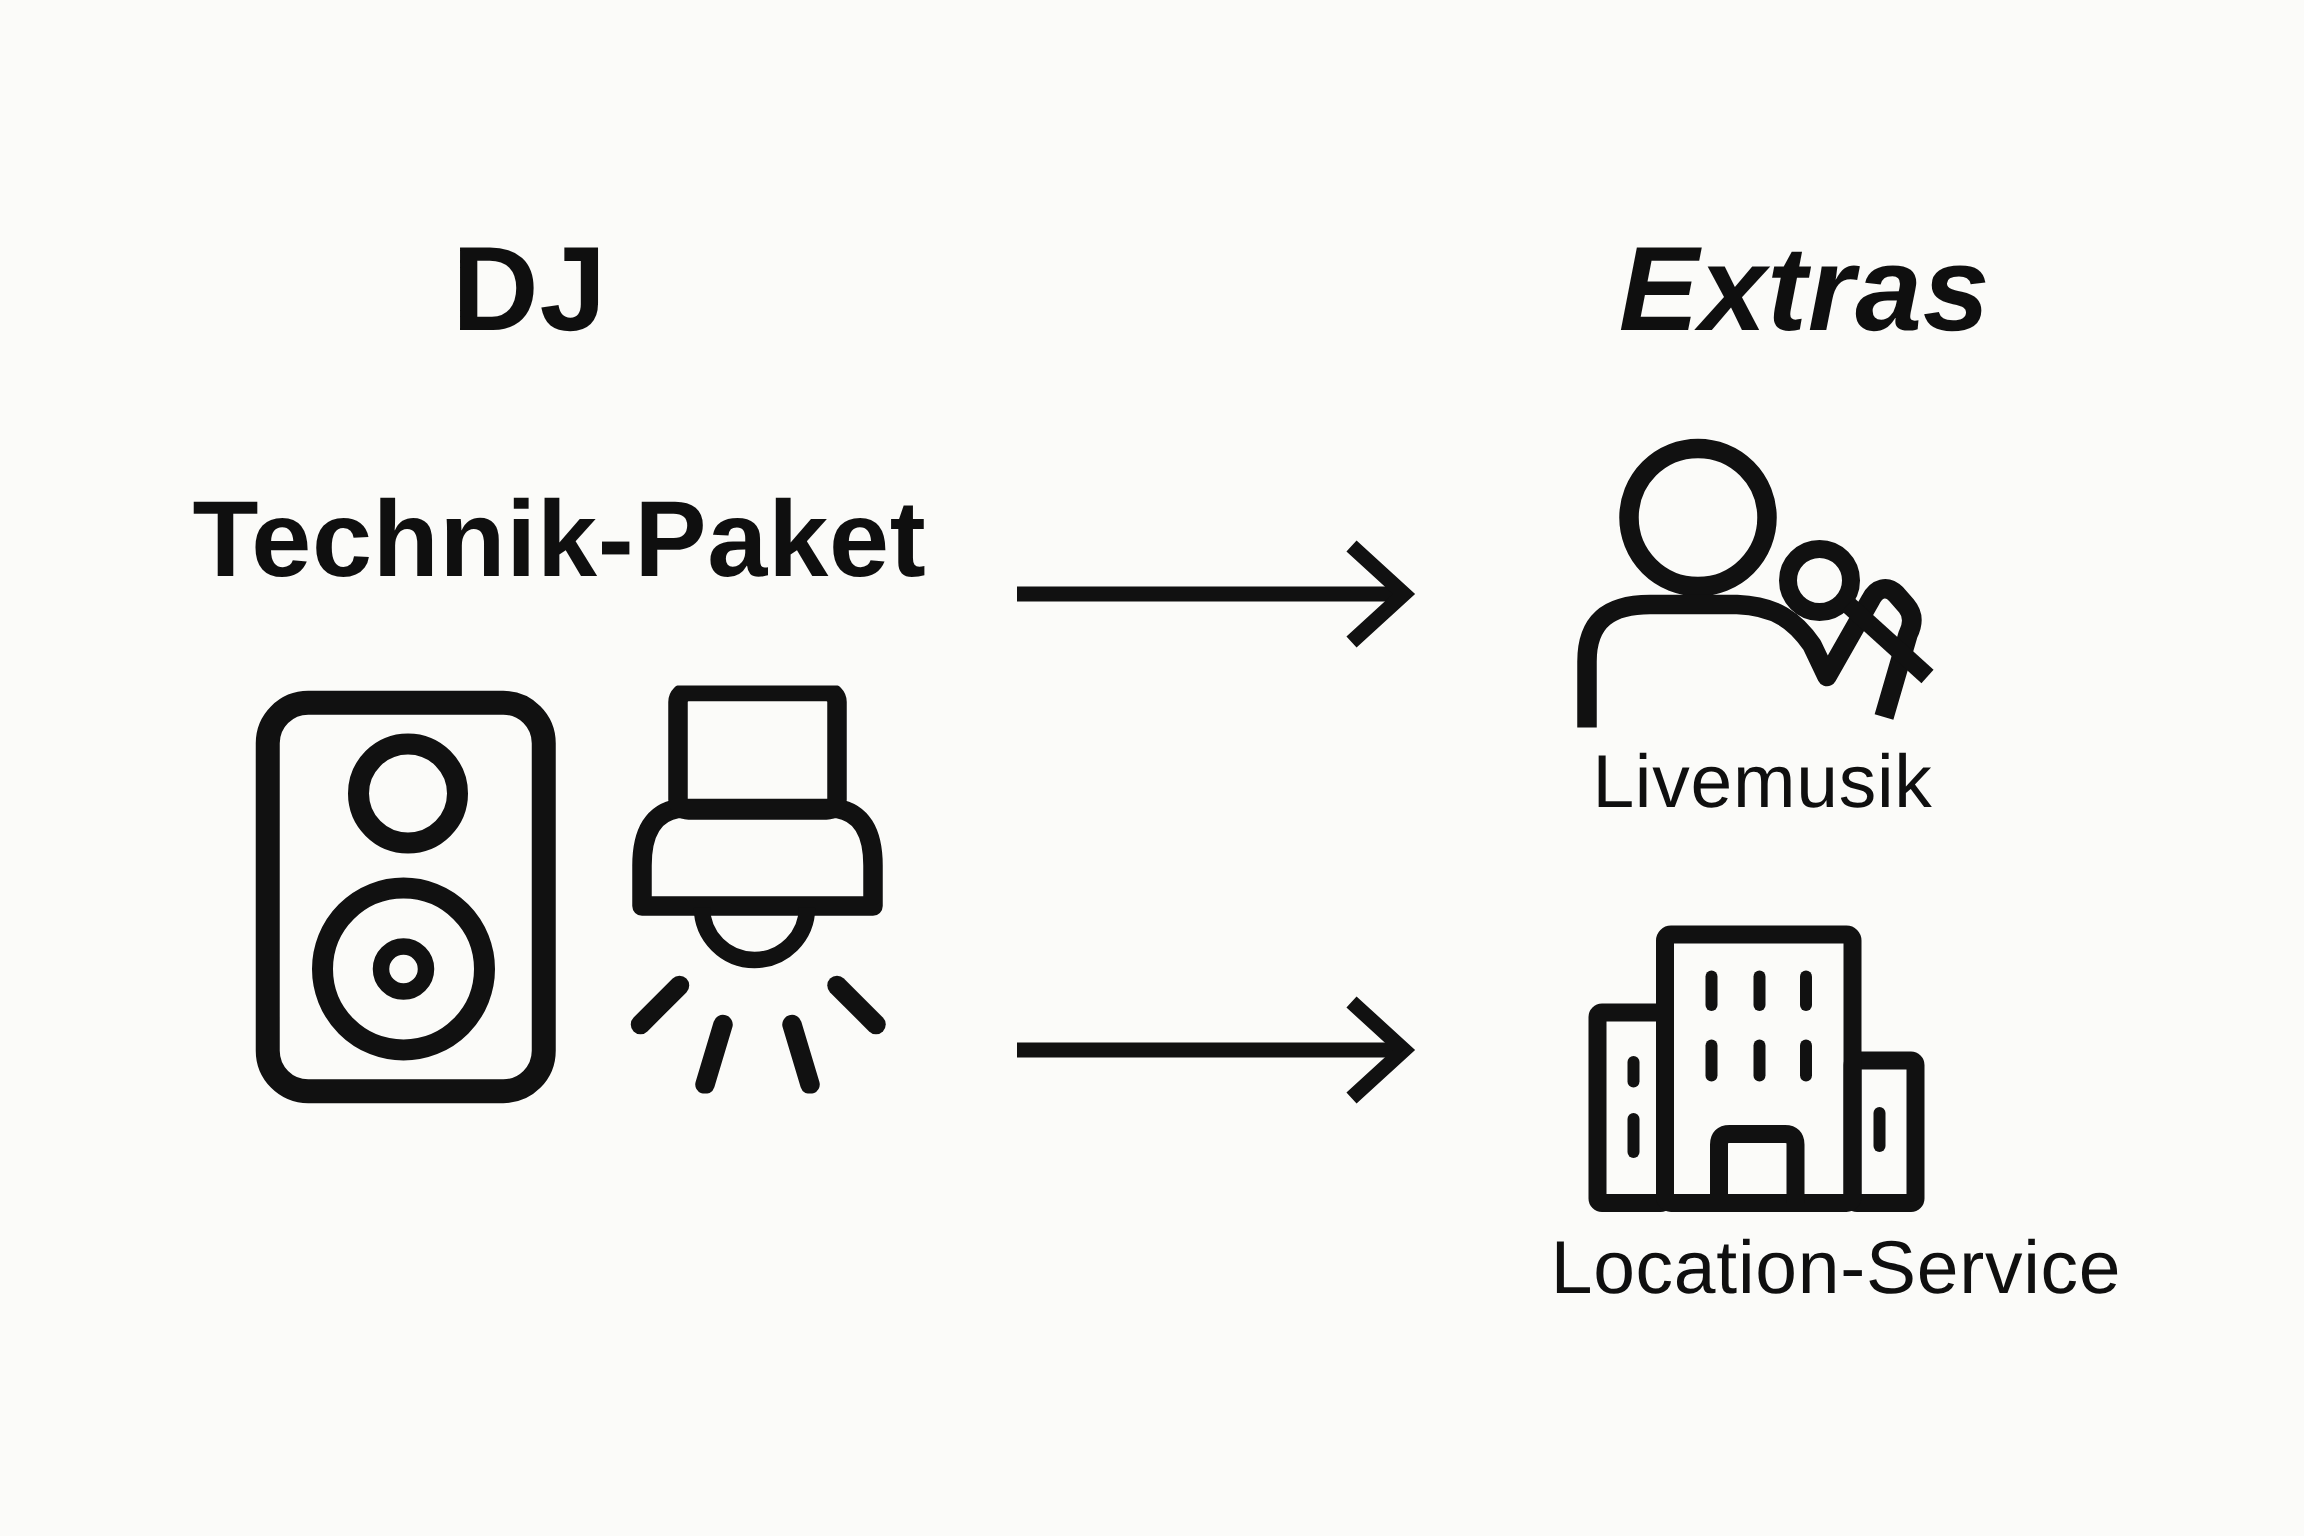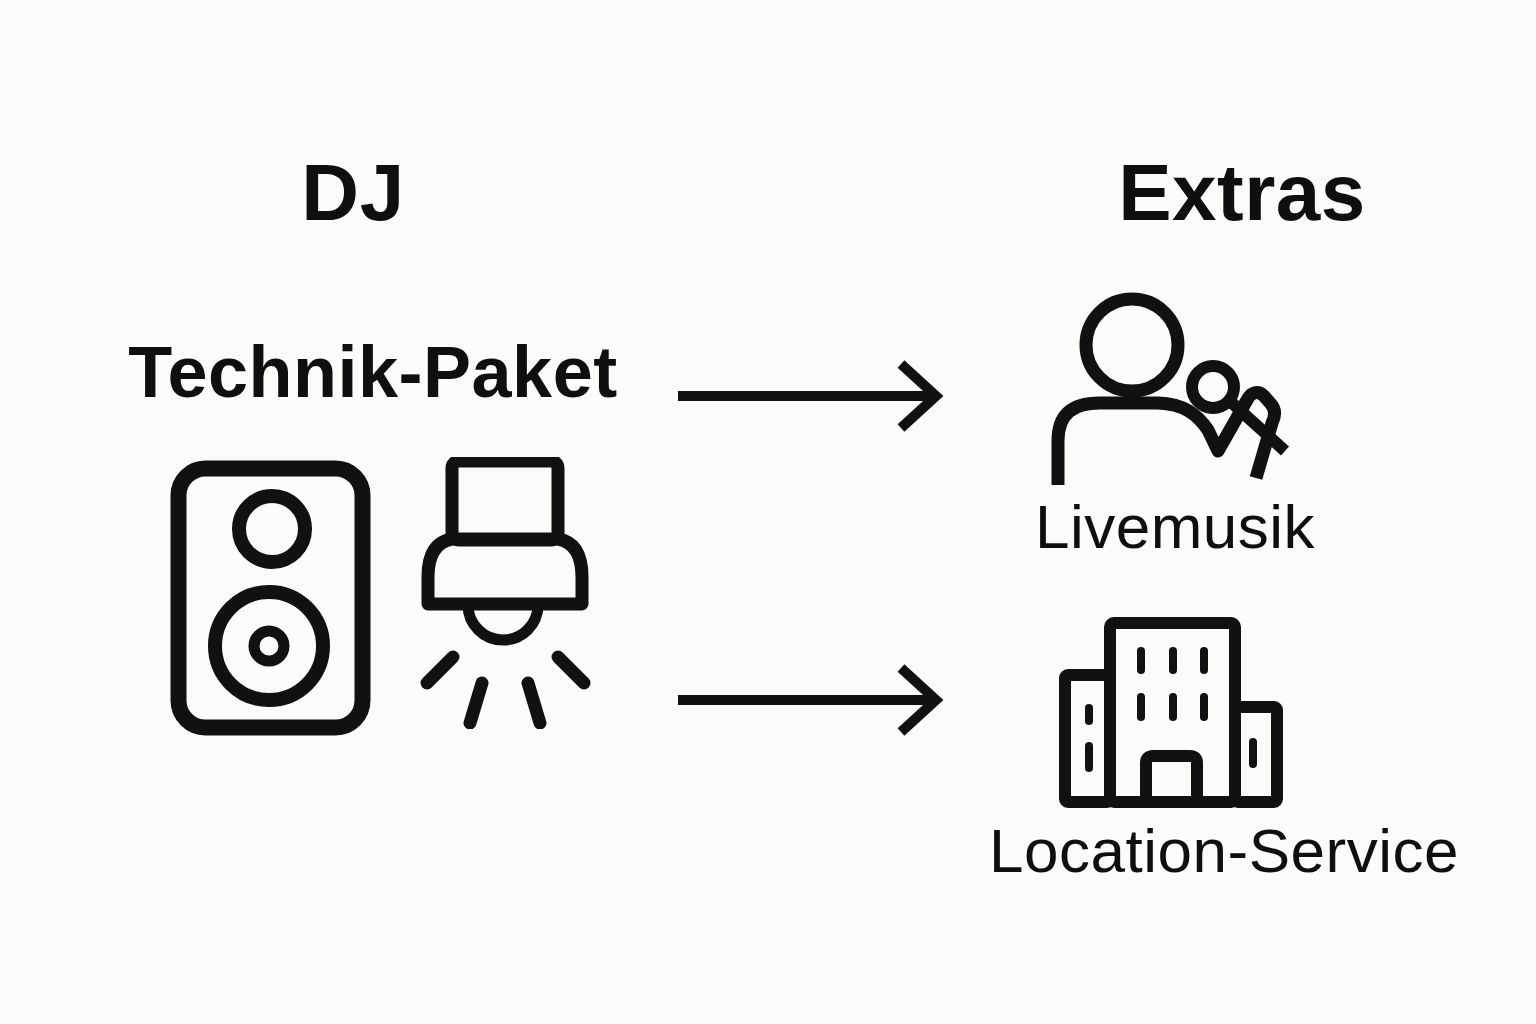--- a/index.html
+++ b/index.html
@@ -24,39 +24,39 @@
     line-height: 1;
     letter-spacing: 0.5px;
   }
   .pkg-label {
     font-size: 72px;
     font-weight: 600;
     line-height: 1;
     letter-spacing: 0.5px;
   }
   .item-label {
-    font-size: 62px;
+    font-size: 50px;
     font-weight: 500;
     line-height: 1;
     letter-spacing: 0.5px;
   }
   svg { display: block; }
   .stroke {
     fill: none;
     stroke: #111111;
   }
 </style>
 </head>
 <body>
 
 <div id="canvas">
 
   <div class="abs centered col-title" style="left:353px; top:153px;">DJ</div>
 
-  <div class="abs centered pkg-label" style="left:373px; top:324px;margin-top:12px;">Technik-Paket</div>
+  <div class="abs centered pkg-label" style="left:373px; top:324px;">Technik-Paket</div>
 
   <div class="abs" style="left:170px; top:460px;">
     <svg width="201" height="276" viewBox="0 0 201 276">
       <rect class="stroke" x="8.5" y="8.5" width="184" height="259" rx="27" stroke-width="16"></rect>
       <circle class="stroke" cx="102" cy="69" r="33" stroke-width="14"></circle>
       <circle class="stroke" cx="99" cy="186" r="54" stroke-width="14"></circle>
       <circle class="stroke" cx="99" cy="186" r="15" stroke-width="11"></circle>
     </svg>
   </div>
 
@@ -81,21 +81,21 @@
     </svg>
   </div>
 
   <div class="abs" style="left:675px; top:658px;">
     <svg width="275" height="84" viewBox="0 0 275 84">
       <line class="stroke" x1="3" y1="42" x2="258" y2="42" stroke-width="10"></line>
       <polyline class="stroke" points="226,10 261,42 226,74" stroke-width="10"></polyline>
     </svg>
   </div>
 
-  <div class="abs centered col-title" style="left:1242px; top:153px;">Extras</div>
+  <div class="abs centered col-title" style="left:1203px; top:153px;font-style:italic;">Extras</div>
 
   <div class="abs" style="left:1048px; top:281px;">
     <svg width="245" height="212" viewBox="0 0 245 212">
       <circle class="stroke" cx="84" cy="64" r="46" stroke-width="13"></circle>
       <path class="stroke" stroke-width="13" stroke-linejoin="round" d="M10,204 L10,160 C10,132 26,122 52,122 L110,122 C136,123 149,133 160,149 L170,170 L199,119 C203,111 210,109 216,115 L223,123 C228,129 227,136 224,142 L208,197"></path>
       <circle class="stroke" cx="165" cy="106" r="21" stroke-width="12"></circle>
       <line class="stroke" x1="184" y1="122" x2="237" y2="170" stroke-width="12"></line>
     </svg>
   </div>
 

